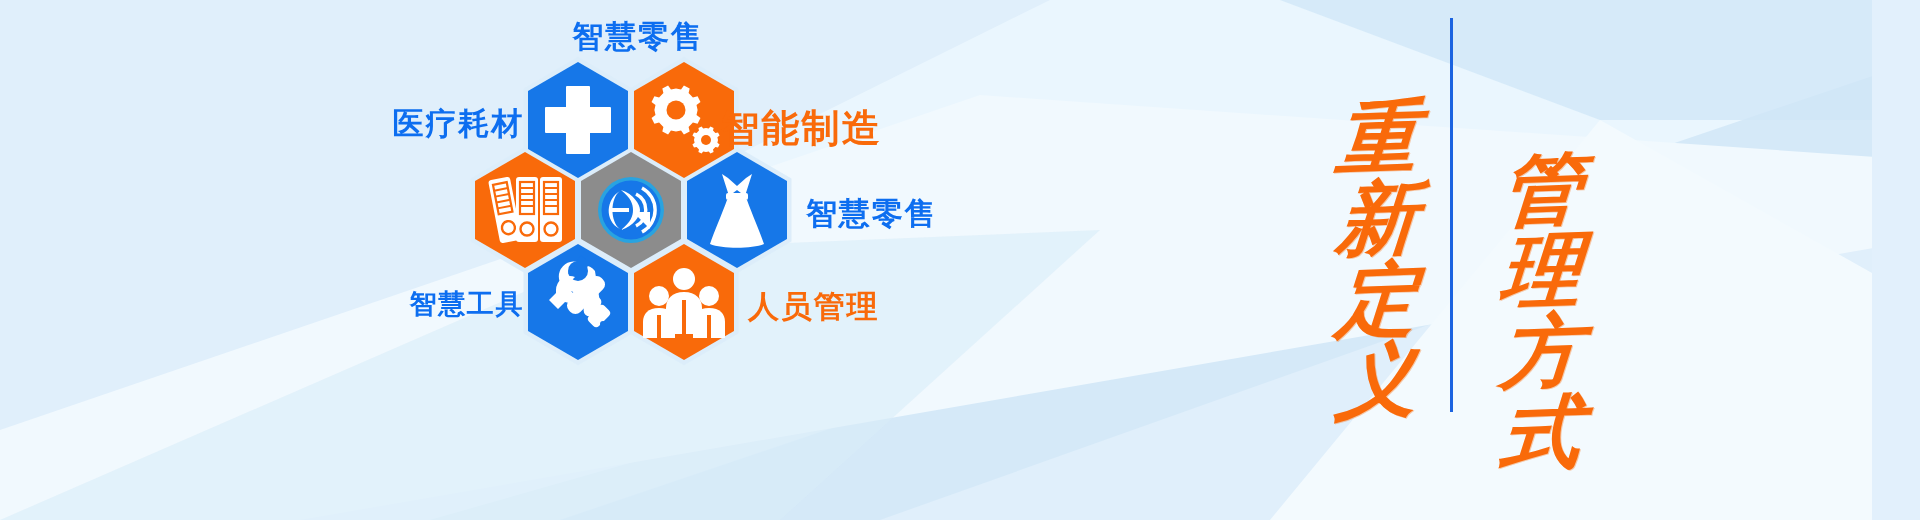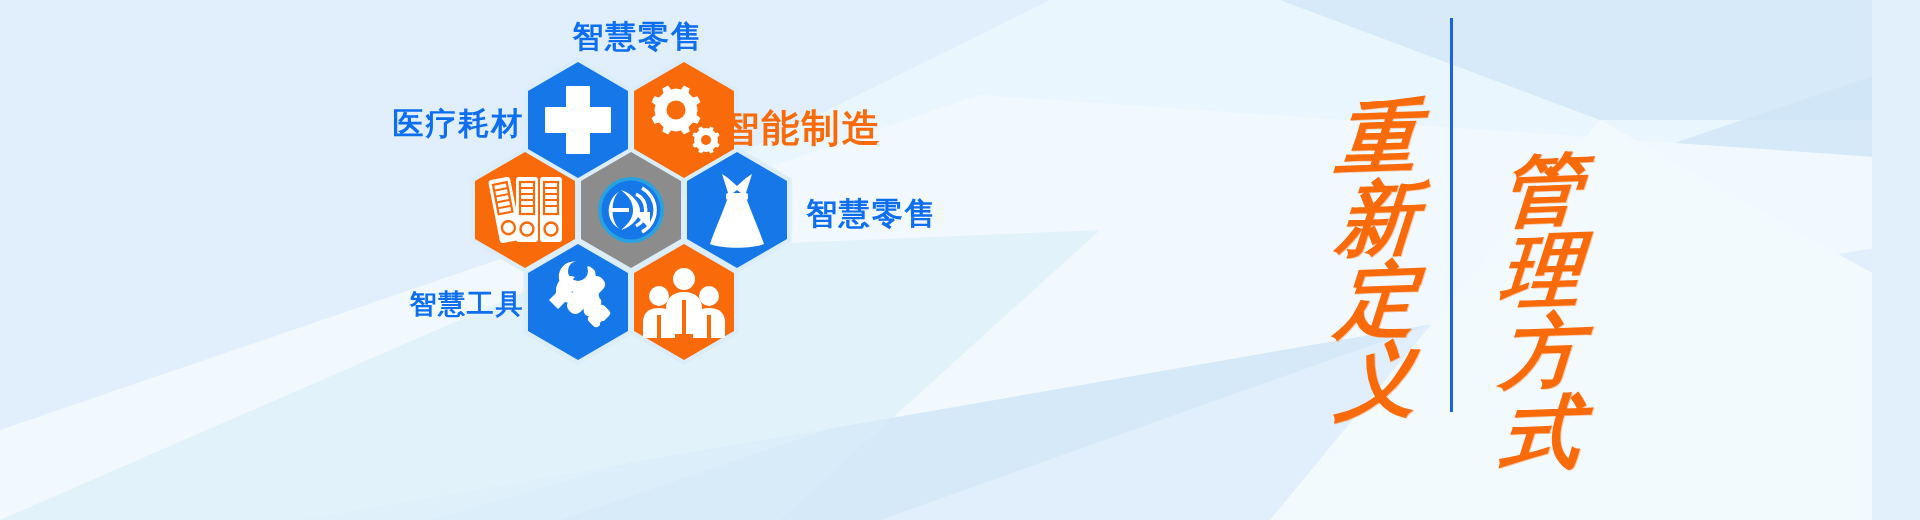--- a/index.html
+++ b/index.html
@@ -254,20 +254,21 @@
 
   <div class="lbl blue r" style="left:524px;top:103px;font-size:31px;">医疗耗材</div>
 
   <div class="lbl orange" style="left:721px;top:103px;font-size:38px;">智能制造</div>
 
 
   <div class="lbl blue" style="left:806px;top:193px;font-size:31px;">智慧零售</div>
 
   <div class="lbl blue r" style="left:524px;top:286px;font-size:27px;">智慧工具</div>
 
+  <div class="lbl orange" style="left:748px;top:286px;font-size:31px;">人员管理</div>
 
 
   <div id="calli">
     <div class="cal-col left">
       <div class="cal-ch">重</div>
       <div class="cal-ch">新</div>
       <div class="cal-ch">定</div>
       <div class="cal-ch">义</div>
     </div>
     <div class="cal-divider"></div>

